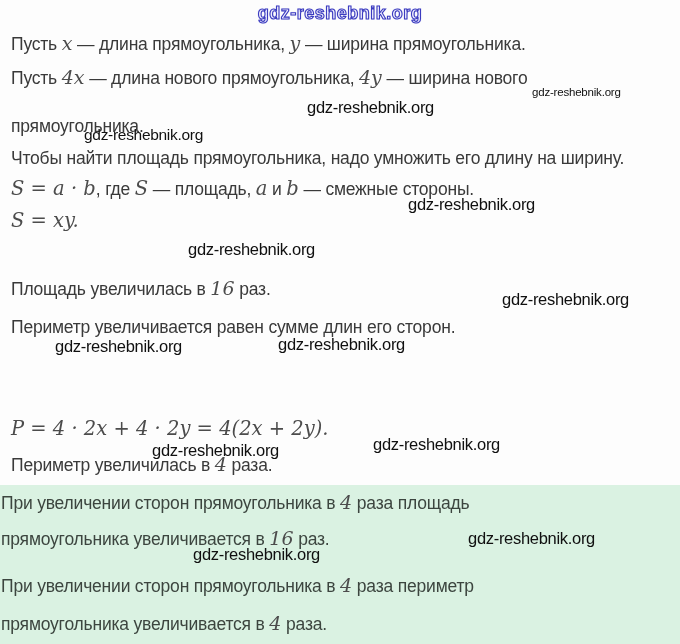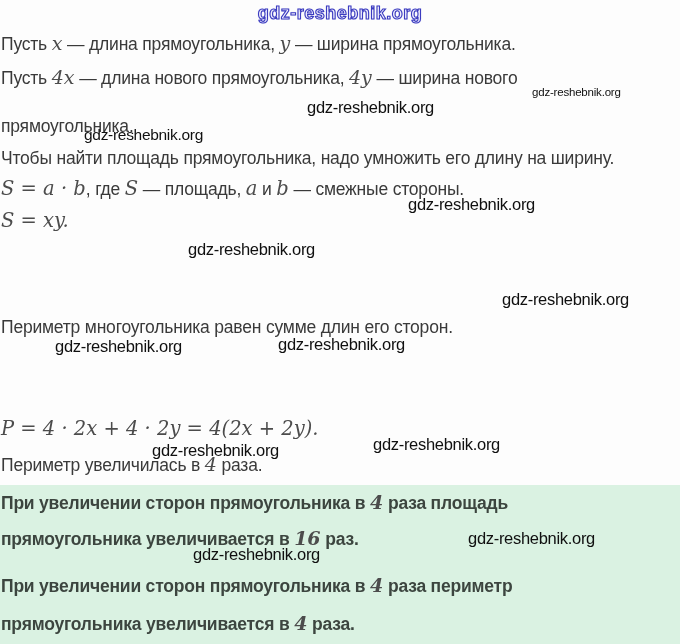--- a/index.html
+++ b/index.html
@@ -1,31 +1,31 @@
 <!DOCTYPE html>
 <html><head>
 <meta charset="utf-8">
 <style>
   html,body{margin:0;padding:0;}
   body{width:680px;height:644px;background:#fdfdfd;overflow:hidden;}
   .page{position:relative;width:632px;height:644px;background:#fdfdfd;
         font-family:"Liberation Sans",sans-serif;color:#3a3a3a;}
-  .ln{position:absolute;left:1px;white-space:nowrap;font-size:17.5px;
+  .ln{position:absolute;left:11px;white-space:nowrap;font-size:17.5px;
       line-height:22px;letter-spacing:-0.2px;color:#3a3a3a;}
   .m{font-family:"DejaVu Serif",serif;font-style:italic;font-size:19px;
      line-height:1;color:#4c4c4c;letter-spacing:0;}
   .formula .m{font-size:19.5px;}
   .wm{position:absolute;white-space:nowrap;font-family:"Liberation Sans",sans-serif;
       font-size:16.5px;color:#101010;letter-spacing:-0.3px;line-height:1;}
   .wm-top{position:absolute;top:3px;left:0;width:680px;text-align:center;
       font-size:18px;font-weight:bold;letter-spacing:0.5px;
       color:#eeeefc;-webkit-text-stroke:1.1px #3c3cc0;text-shadow:0 0 1px #3c3cc0;}
   .wm-sm{font-size:11.5px;letter-spacing:-0.2px;}
   .conclusion{position:absolute;left:0;top:485px;width:680px;height:159px;
-      background:#daf2e2;font-weight:bold;}
+      background:#daf2e2;}
   .cln{position:absolute;left:1px;white-space:nowrap;font-size:17.5px;
       line-height:22px;letter-spacing:-0.2px;color:#3c453f;}
 </style>
 </head>
 <body>
 
 <div class="page">
 
   <div class="wm-top">gdz-reshebnik.org</div>
 
@@ -35,22 +35,23 @@
 
   <div class="ln" style="top:147px"><span>Чтобы найти площадь прямоугольника, надо умножить его длину на ширину.</span></div>
 
   <div class="ln" style="top:115px"><span>прямоугольника.</span></div>
 
   <div class="ln formula" style="top:178px"><span class="m">S = a · b</span><span>, где </span><span class="m">S</span><span> — площадь, </span><span class="m">a</span><span> и </span><span class="m">b</span><span> — смежные стороны.</span></div>
 
   <div class="ln formula" style="top:210px"><span class="m">S = xy.</span></div>
 
 
+  <div class="ln" style="top:278px"><span>Площадь увеличилась в </span><span class="m">16</span><span> раз.</span></div>
 
-  <div class="ln" style="top:316px"><span>Периметр многоугольника равен сумме длин его сторон.</span></div>
+  <div class="ln" style="top:316px"><span>Периметр увеличивается равен сумме длин его сторон.</span></div>
 
 
 
   <div class="ln formula" style="top:418px"><span class="m">P = 4 · 2x + 4 · 2y = 4(2x + 2y).</span></div>
 
   <div class="ln" style="top:454px"><span>Периметр увеличилась в </span><span class="m">4</span><span> раза.</span></div>
 
   <div class="conclusion">
     <div class="cln" style="top:7px"><span>При увеличении сторон прямоугольника в </span><span class="m">4</span><span> раза площадь</span></div>
     <div class="cln" style="top:43px"><span>прямоугольника увеличивается в </span><span class="m">16</span><span> раз.</span></div>

